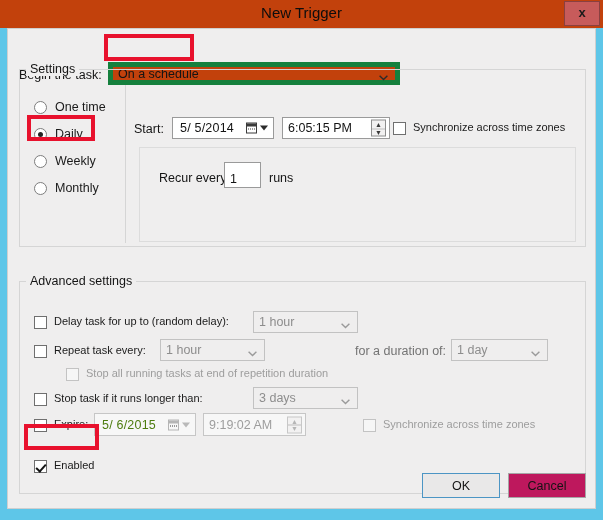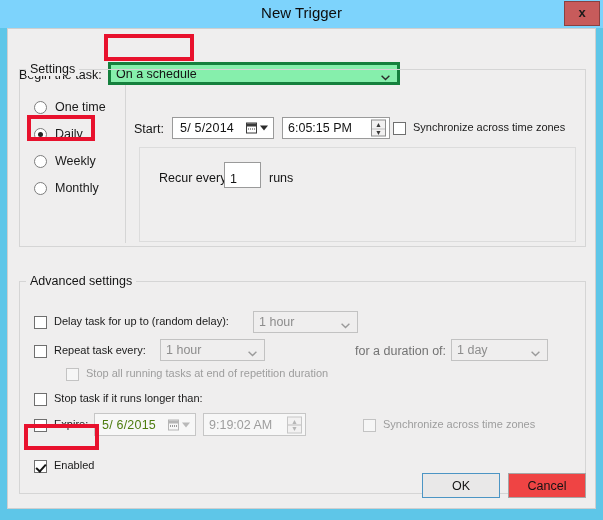--- a/index.html
+++ b/index.html
@@ -22,21 +22,21 @@
     left: 0; top: 0;
     width: 603px;
     height: 520px;
     background: #5ec6e8;
   }
   #titlebar {
     position: absolute;
     left: 0; top: 0;
     width: 603px;
     height: 28px;
-    background: #7dd3fc;
+    background: #c2410c;
   }
   #title-text {
     position: absolute;
     left: 0; top: 4px;
     width: 603px;
     text-align: center;
     font-size: 15px;
     color: #0d0d0d;
     font-family: "Liberation Sans", sans-serif;
   }
@@ -70,22 +70,22 @@
     font-size: 12.5px;
     color: #141414;
     white-space: nowrap;
   }
   .lbl.dim { color: #737373; }
 
   
   .combo {
     position: absolute;
     box-sizing: border-box;
-    background: #86efac;
-    border: 3px solid #15803d;
+    background: #c2410c;
+    border: 5px solid #15803d;
     font-size: 12.5px;
     color: #141414;
     line-height: 1;
   }
   .combo .cval {
     position: absolute;
     left: 5px; top: 50%;
     transform: translateY(-50%);
     white-space: nowrap;
   }
@@ -285,21 +285,21 @@
     position: absolute;
     left: 20px; top: 1px;
     font-size: 11px;
     white-space: nowrap;
   }
 
   
   .btn {
     position: absolute;
     box-sizing: border-box;
-    background: #ef4444;
+    background: #be185d;
     border: 1px solid #a6a6a6;
     font-size: 12.5px;
     color: #141414;
     text-align: center;
     cursor: pointer;
   }
   .btn span {
     position: absolute;
     left: 0; right: 0; top: 50%;
     transform: translateY(-50%);
@@ -427,20 +427,28 @@
 
     <div class="check-row" style="left:26px; top:362px; width:200px;">
       <span class="cbox"></span>
       <span class="clabel">Stop task if it runs longer than:</span>
     </div>
 
     <div class="check-row" style="left:58px; top:337px; width:290px;">
       <span class="cbox dim"></span>
       <span class="clabel lbl dim" style="position:absolute; left:20px; top:1px; color:#9d9d9d;">Stop all running tasks at end of repetition duration</span>
     </div>
+    <div class="combo flat" style="left:245px; top:358px; width:105px; height:22px;">
+      <span class="cval">3 days</span>
+      <span class="carrow">
+        <svg width="9" height="6" viewBox="0 0 9 6">
+            <path d="M0.6 0.8 L4.5 4.6 L8.4 0.8" stroke="currentColor" stroke-width="1.4" fill="none"></path>
+          </svg>
+      </span>
+    </div>
 
     <div class="check-row" style="left:26px; top:388px; width:70px;">
       <span class="cbox"></span>
       <span class="clabel">Expire:</span>
     </div>
     <div class="datebox disabled" style="left:86px; top:384px; width:102px; height:23px;">
       <span class="dval">5/  6/2015</span>
       <span class="cal-glyph"></span>
       <span class="date-arrow"></span>
     </div>

